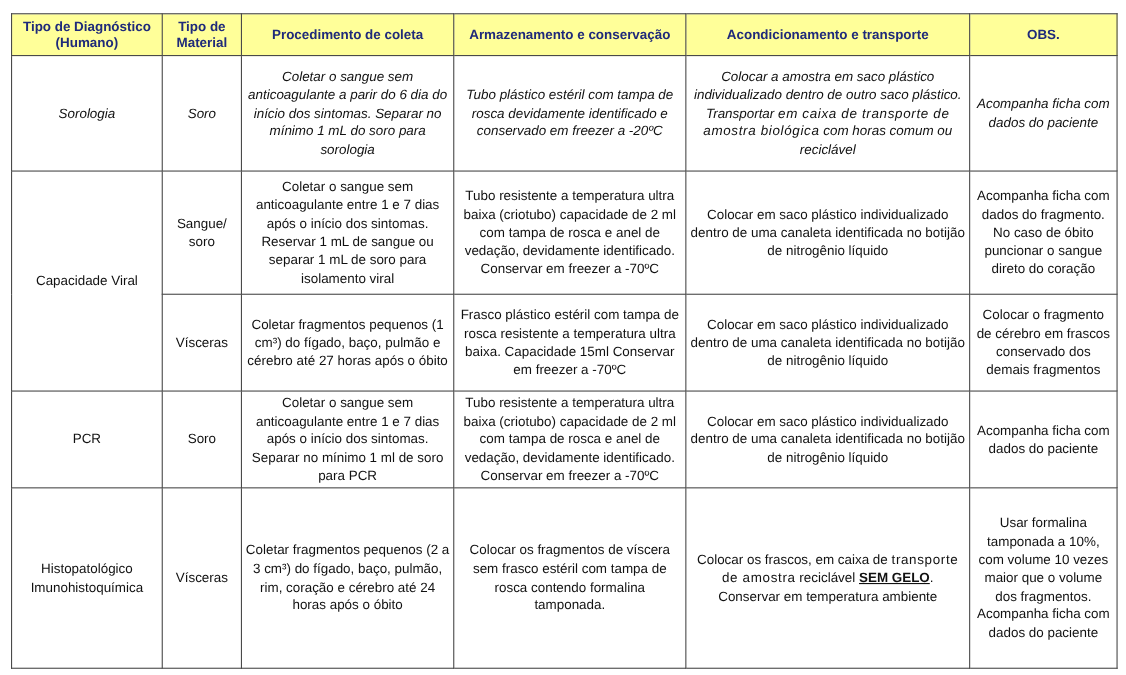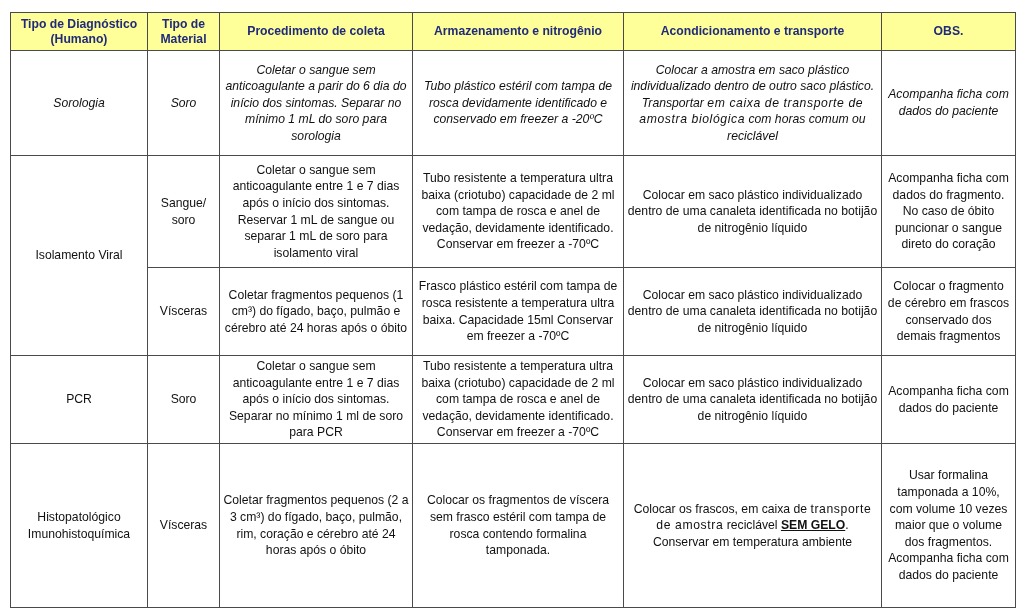--- a/index.html
+++ b/index.html
@@ -39,49 +39,49 @@
       <col class="c3">
       <col class="c4">
       <col class="c5">
       <col class="c6">
   </colgroup>
   <thead>
     <tr>
       <th>Tipo de Diagnóstico (Humano)</th>
       <th>Tipo de Material</th>
       <th>Procedimento de coleta</th>
-      <th>Armazenamento e nitrogênio</th>
+      <th>Armazenamento e conservação</th>
       <th>Acondicionamento e transporte</th>
       <th>OBS.</th>
     </tr>
   </thead>
   <tbody>
     <tr class="r1">
       <td>Sorologia</td>
       <td>Soro</td>
       <td>Coletar o sangue sem anticoagulante a parir do 6 dia do início dos sintomas. Separar no mínimo 1 mL do soro para sorologia</td>
       <td>Tubo plástico estéril com tampa de rosca devidamente identificado e conservado em freezer a -20ºC</td>
       <td>
         <span>Colocar a amostra em saco plástico individualizado dentro de outro saco plástico. Transportar</span>
         <span class="spaced">em caixa de transporte de amostra biológica</span>
         <span>com horas comum ou reciclável</span>
       </td>
       <td>Acompanha ficha com dados do paciente</td>
     </tr>
     <tr class="r2">
-      <td rowspan="2">Isolamento Viral</td>
+      <td rowspan="2">Capacidade Viral</td>
       <td>Sangue/ soro</td>
       <td>Coletar o sangue sem anticoagulante entre 1 e 7 dias após o início dos sintomas. Reservar 1 mL de sangue ou separar 1 mL de soro para isolamento viral</td>
       <td>Tubo resistente a temperatura ultra baixa (criotubo) capacidade de 2 ml com tampa de rosca e anel de vedação, devidamente identificado. Conservar em freezer a -70ºC</td>
       <td>Colocar em saco plástico individualizado dentro de uma canaleta identificada no botijão de nitrogênio líquido</td>
       <td>Acompanha ficha com dados do fragmento. No caso de óbito puncionar o sangue direto do coração</td>
     </tr>
     <tr class="r3">
       <td>Vísceras</td>
-      <td>Coletar fragmentos pequenos (1 cm³) do fígado, baço, pulmão e cérebro até 24 horas após o óbito</td>
+      <td>Coletar fragmentos pequenos (1 cm³) do fígado, baço, pulmão e cérebro até 27 horas após o óbito</td>
       <td>Frasco plástico estéril com tampa de rosca resistente a temperatura ultra baixa. Capacidade 15ml Conservar em freezer a -70ºC</td>
       <td>Colocar em saco plástico individualizado dentro de uma canaleta identificada no botijão de nitrogênio líquido</td>
       <td>Colocar o fragmento de cérebro em frascos conservado dos demais fragmentos</td>
     </tr>
     <tr class="r4">
       <td>PCR</td>
       <td>Soro</td>
       <td>Coletar o sangue sem anticoagulante entre 1 e 7 dias após o início dos sintomas. Separar no mínimo 1 ml de soro para PCR</td>
       <td>Tubo resistente a temperatura ultra baixa (criotubo) capacidade de 2 ml com tampa de rosca e anel de vedação, devidamente identificado. Conservar em freezer a -70ºC</td>
       <td>Colocar em saco plástico individualizado dentro de uma canaleta identificada no botijão de nitrogênio líquido</td>

